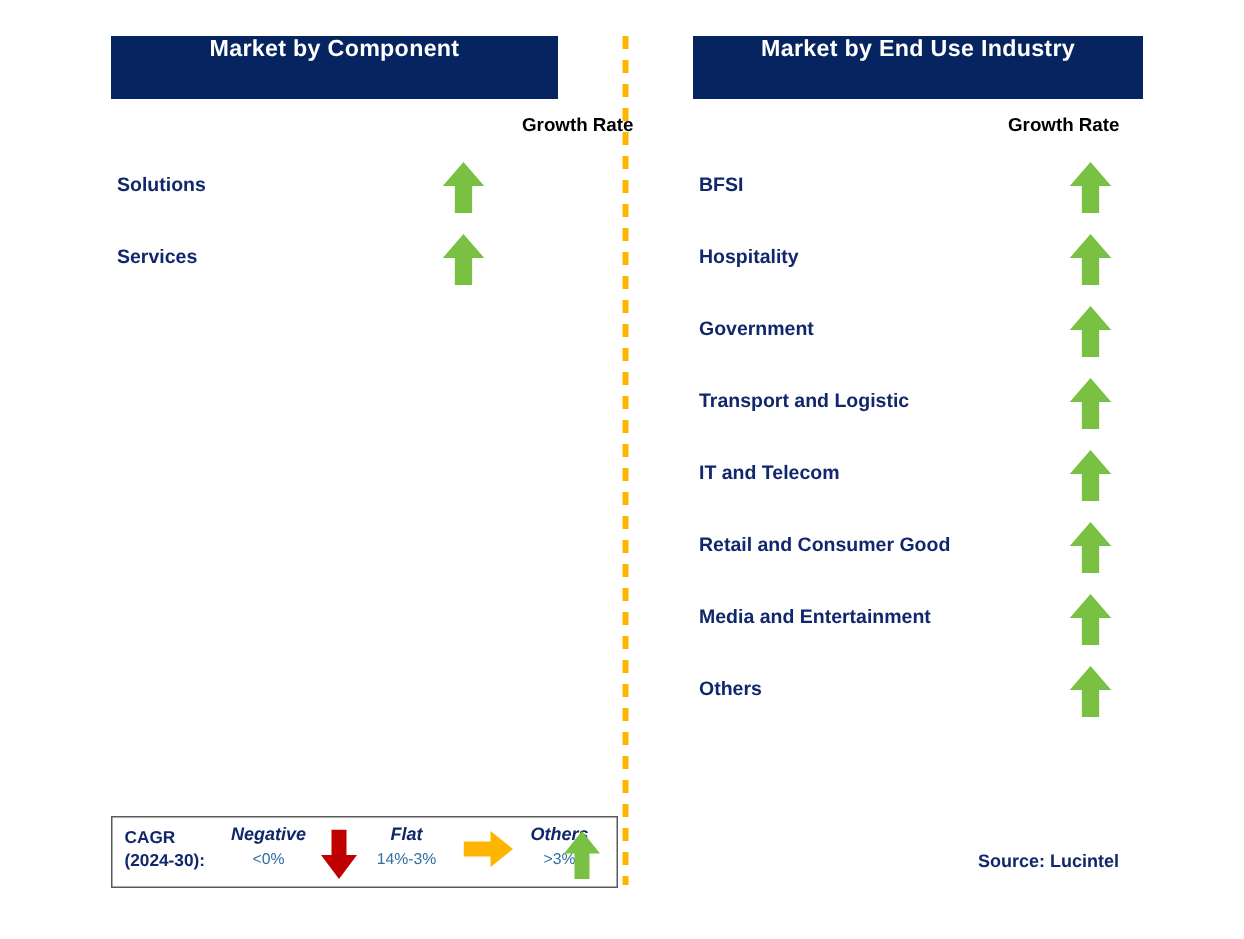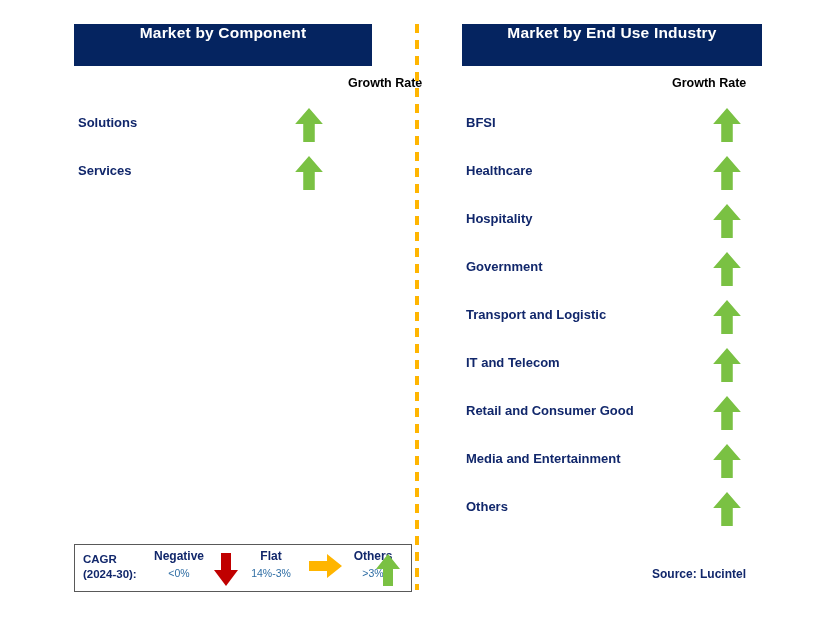--- a/index.html
+++ b/index.html
@@ -122,20 +122,21 @@
     white-space: nowrap;
   }
   .legend-group {
     position: absolute;
     top: 4px;
     text-align: center;
   }
   .legend-word {
     font-size: 12px;
     font-weight: bold;
+    font-style: italic;
     color: #11276b;
     white-space: nowrap;
     display: block;
   }
   .legend-range {
     font-size: 10.5px;
     color: #2e6da4;
     white-space: nowrap;
     display: block;
     margin-top: 4px;
@@ -195,28 +196,20 @@
 <div id="center-divider"></div>
 
 <div class="panel" id="right-column">
   <div class="section-header">
     <span class="section-header-title">Market by End Use Industry</span>
   </div>
   <div class="growth-rate-label">Growth Rate</div>
   <div class="rows" id="right-rows">
       <div class="row">
         <div class="row-label">BFSI</div>
-        <div class="row-arrow">
-          <svg class="arrow-svg" viewBox="0 0 26 34" preserveAspectRatio="none">
-            <polygon points="13,1 25,16 18,16 18,33 8,33 8,16 1,16" fill="#7ac143"></polygon>
-          </svg>
-        </div>
-      </div>
-      <div class="row">
-        <div class="row-label">Healthcare</div>
         <div class="row-arrow">
           <svg class="arrow-svg" viewBox="0 0 26 34" preserveAspectRatio="none">
             <polygon points="13,1 25,16 18,16 18,33 8,33 8,16 1,16" fill="#7ac143"></polygon>
           </svg>
         </div>
       </div>
       <div class="row">
         <div class="row-label">Hospitality</div>
         <div class="row-arrow">
           <svg class="arrow-svg" viewBox="0 0 26 34" preserveAspectRatio="none">

